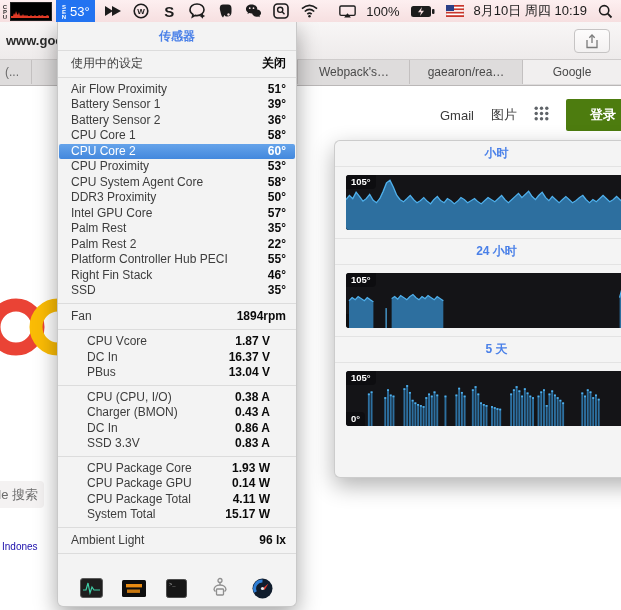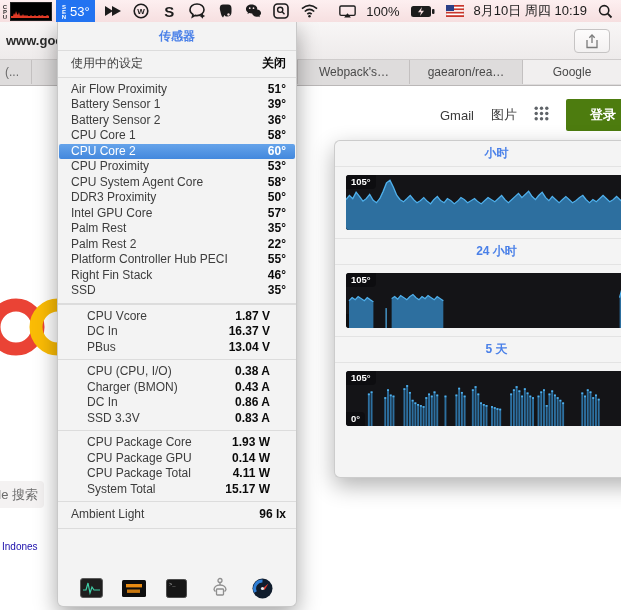--- a/index.html
+++ b/index.html
@@ -292,20 +292,24 @@
     <div class="prow sensor">
         <span class="n">Right Fin Stack</span>
         <span class="v">46°</span>
       </div>
     <div class="prow sensor">
         <span class="n">SSD</span>
         <span class="v">35°</span>
       </div>
   </div>
   <div class="hr"></div>
+  <div class="prow tall">
+    <span class="n">Fan</span>
+    <span class="v">1894rpm</span>
+  </div>
   <div class="hr"></div>
   <div class="grp">
     <div class="prow">
         <span class="n">CPU Vcore</span>
         <span class="v">1.87 V</span>
       </div>
     <div class="prow">
         <span class="n">DC In</span>
         <span class="v">16.37 V</span>
       </div>

